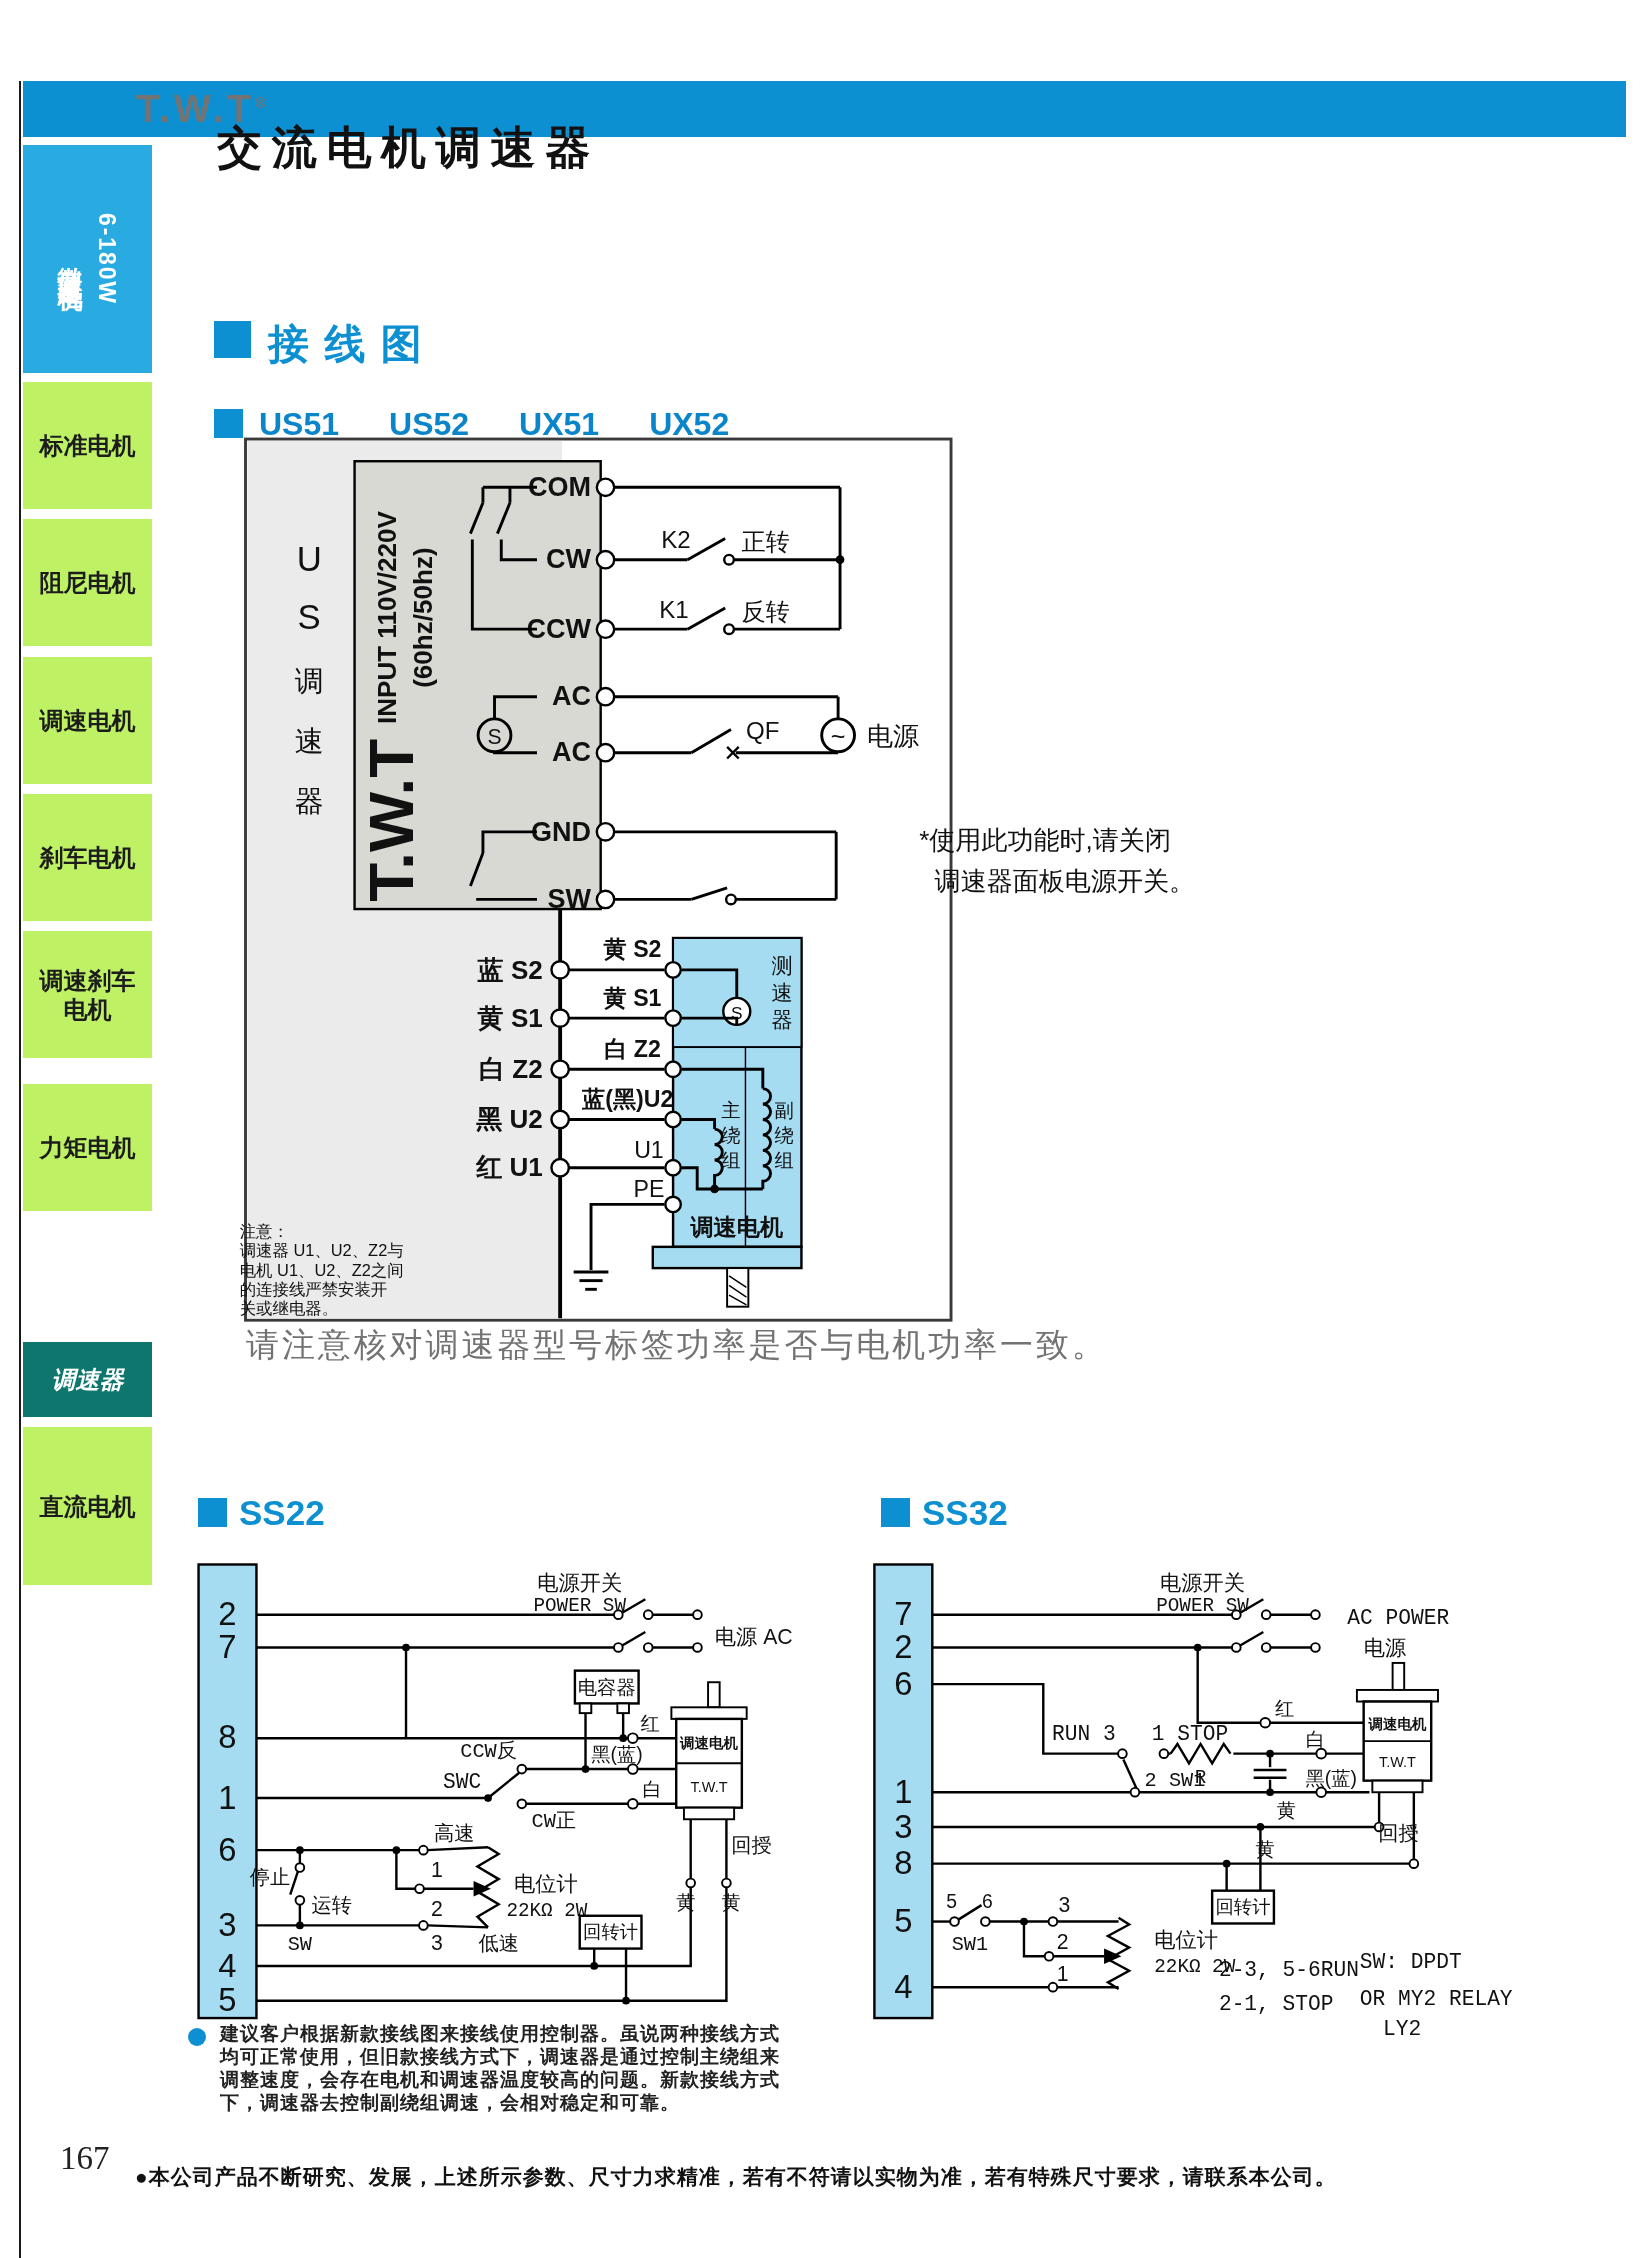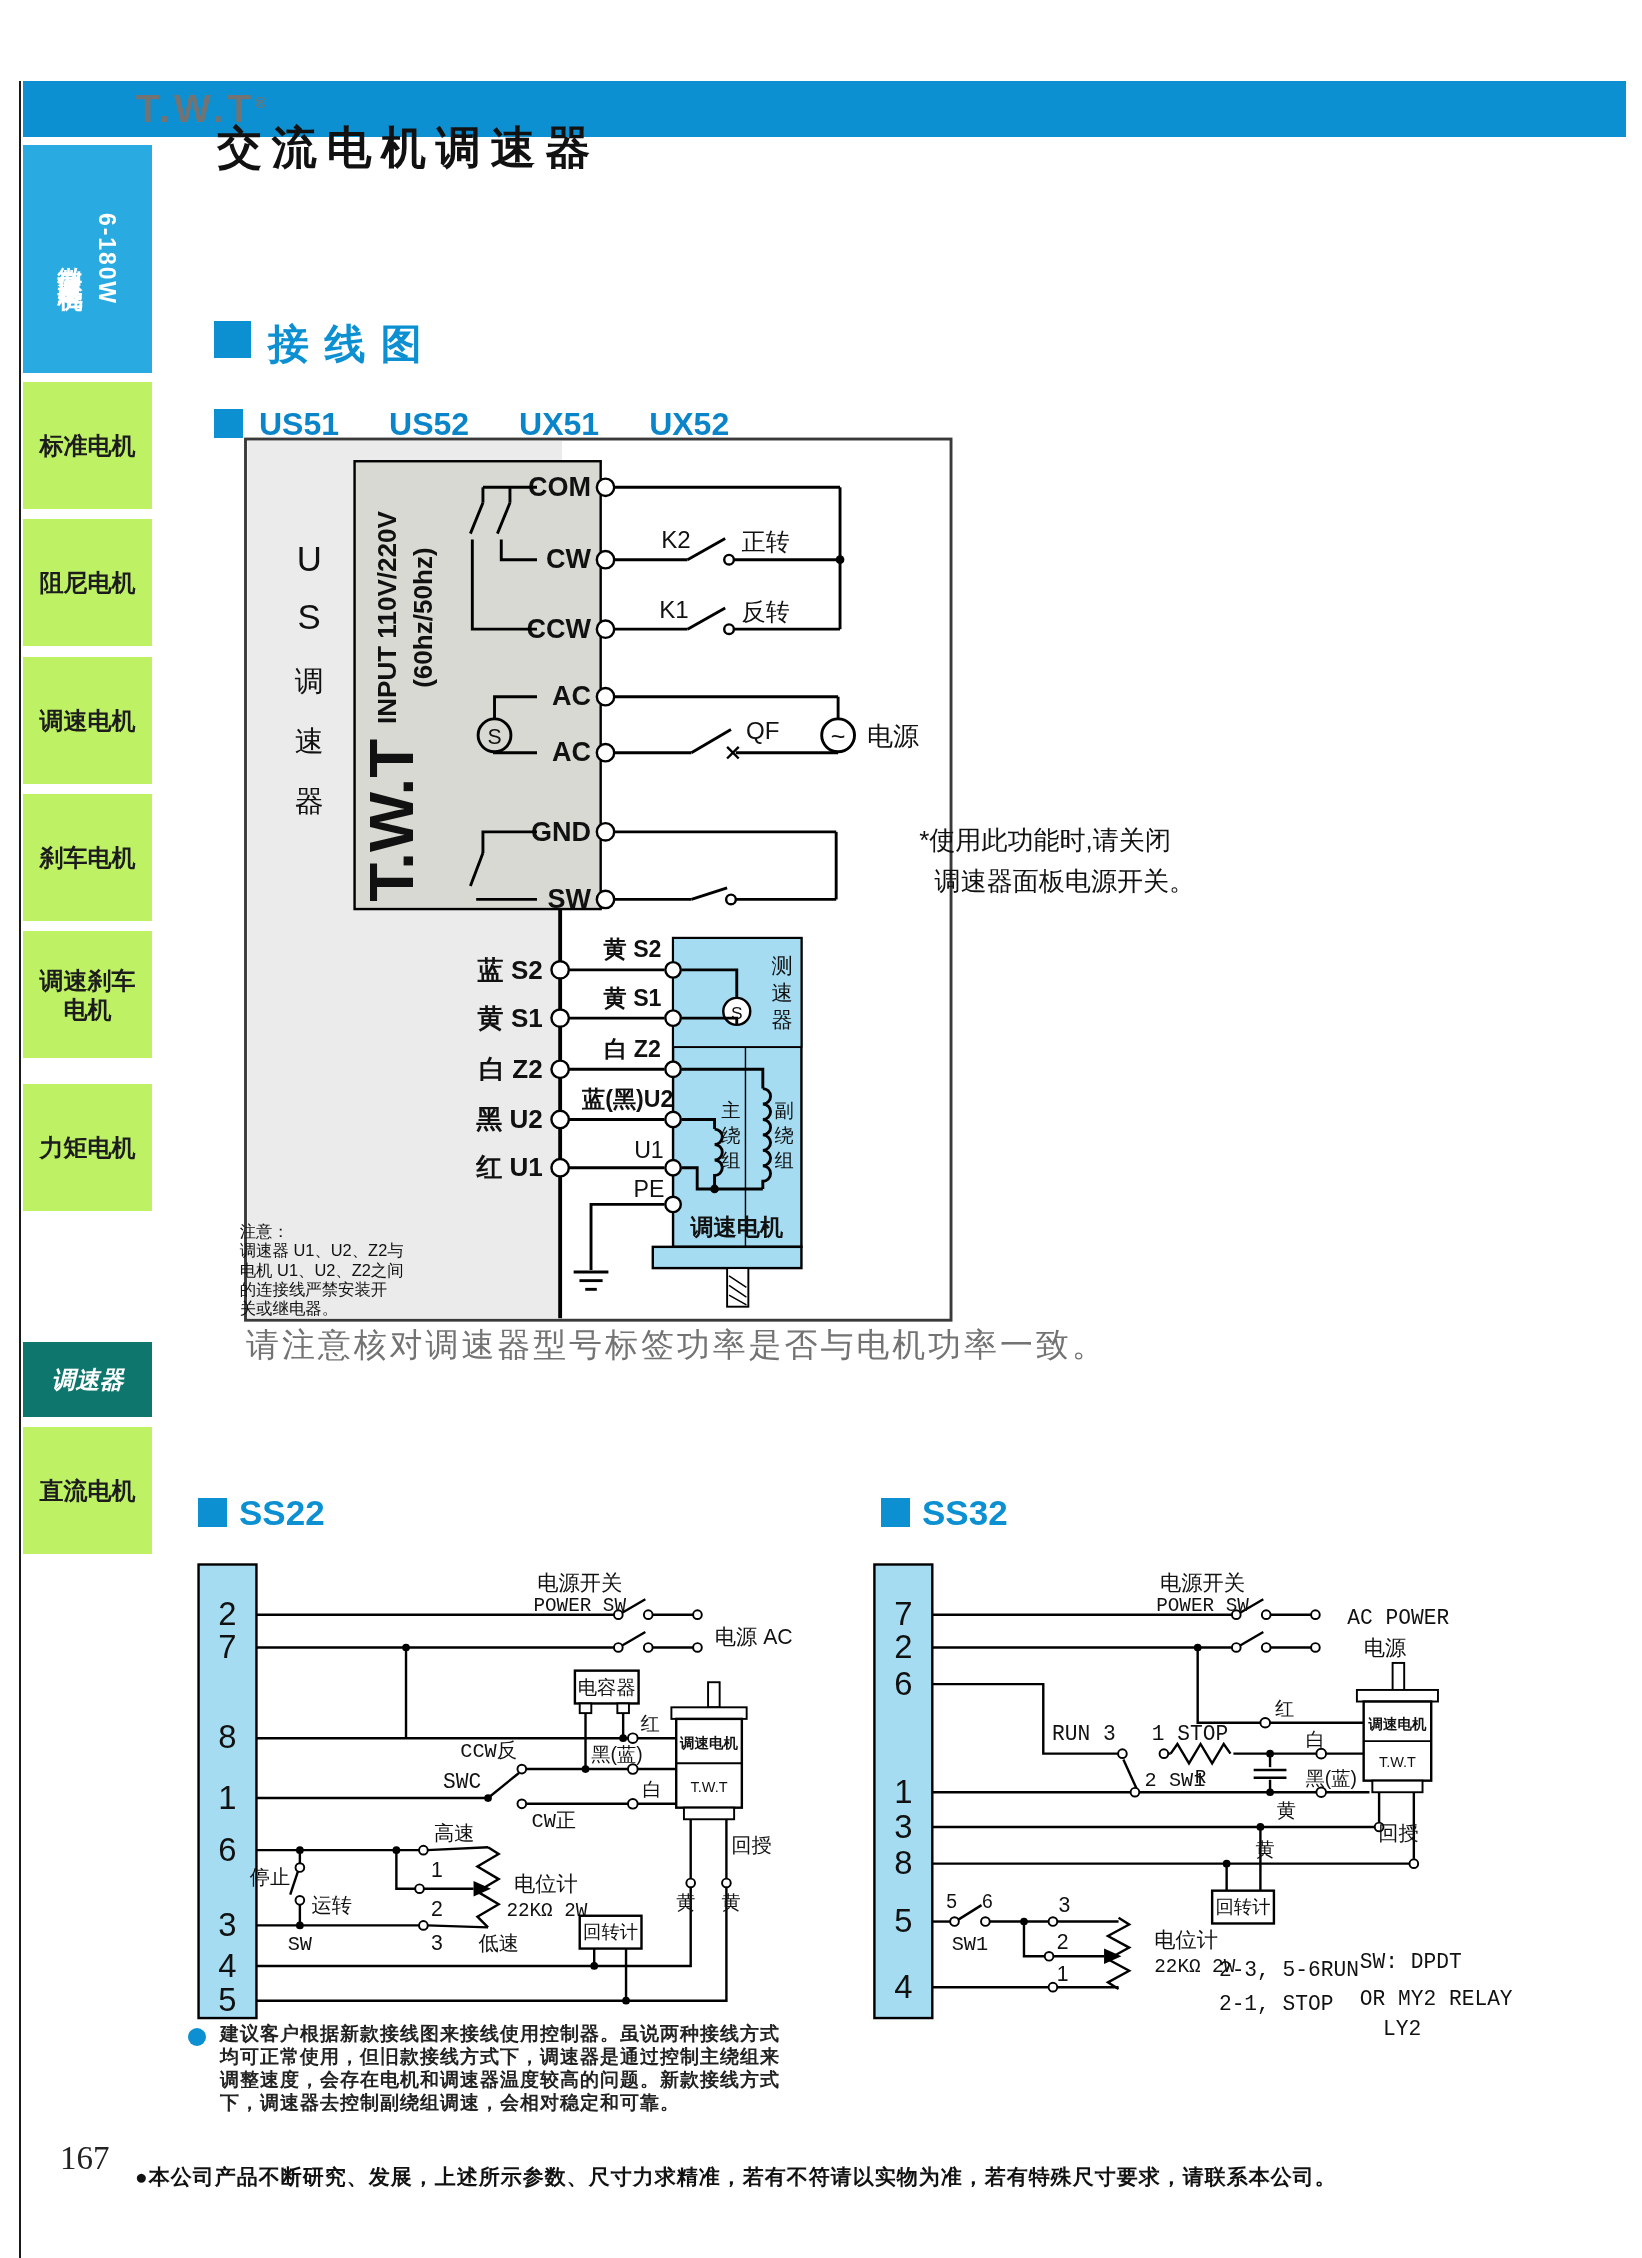--- a/index.html
+++ b/index.html
@@ -67,21 +67,21 @@
     </div>
   <div class="abs side" style="top:931px;height:127px;">
       <span>调速刹车电机</span>
     </div>
   <div class="abs side" style="top:1068px;height:127px;margin-top:16px;">
       <span>力矩电机</span>
     </div>
   <div class="abs side active" style="top:1342px;height:75px;">
       <span>调速器</span>
     </div>
-  <div class="abs side" style="top:1427px;height:127px;">
+  <div class="abs side" style="top:1427px;height:158px;">
       <span>直流电机</span>
     </div>
 
   <div class="abs" id="title">交流电机调速器</div>
   <div class="abs bluesq" style="left:214px;top:321px;width:37px;height:37px;"></div>
   <div class="abs" id="sec-head">接线图</div>
   <div class="abs bluesq" style="left:214px;top:409px;width:29px;height:29px;"></div>
   <div class="abs" id="models">
     <span>US51</span>
     <span>US52</span>

